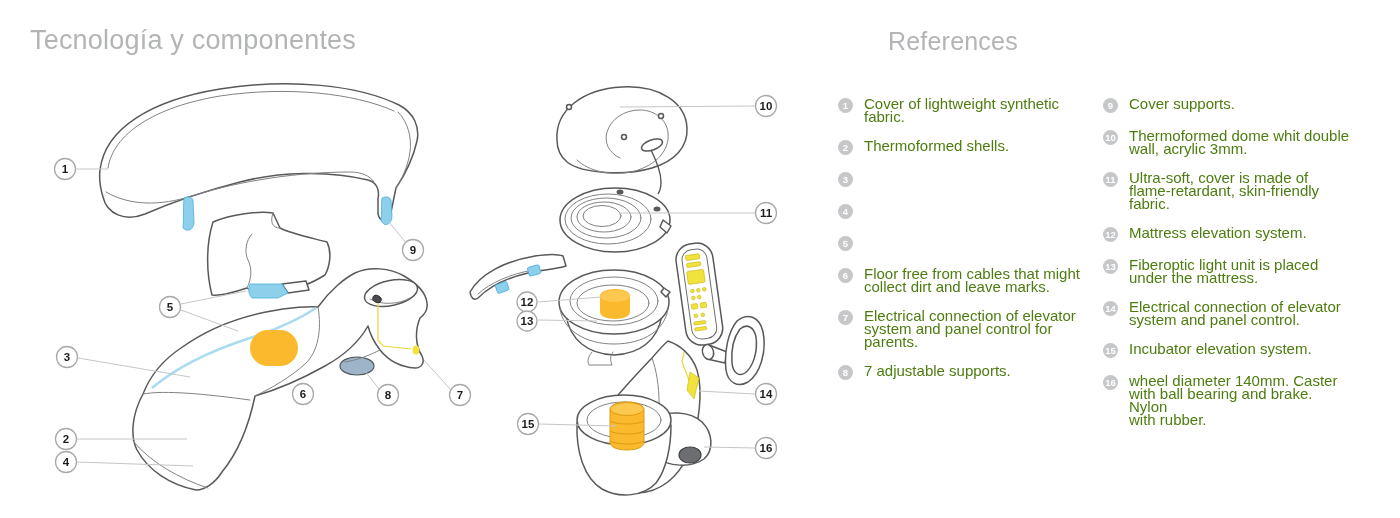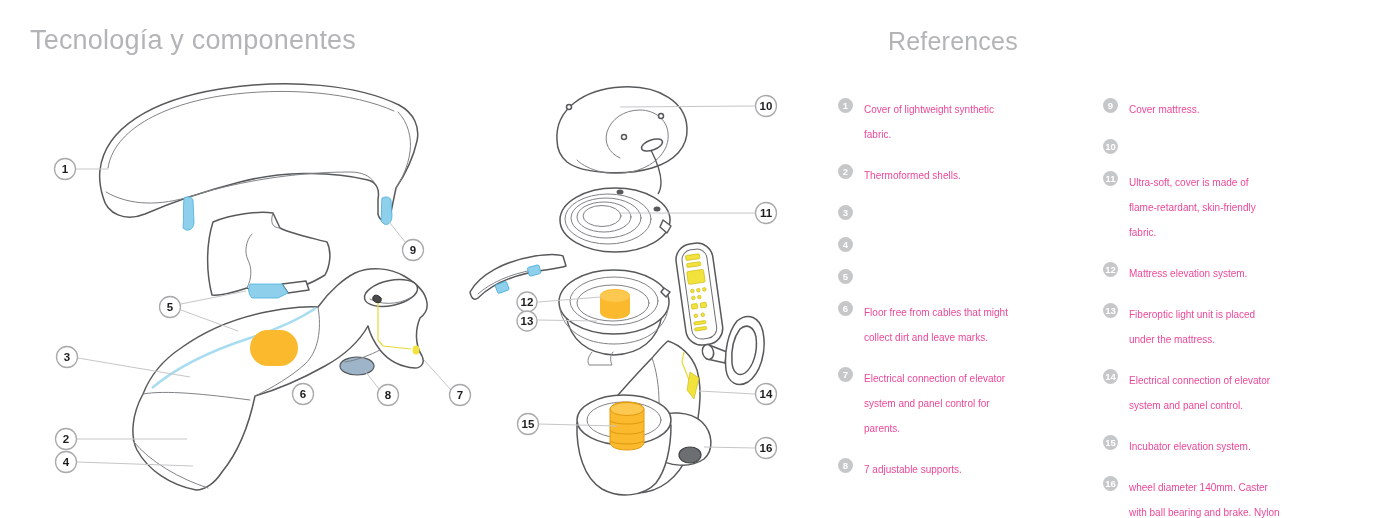--- a/index.html
+++ b/index.html
@@ -8,21 +8,21 @@
   .title{position:absolute;color:#b2b4b6;font-weight:400;letter-spacing:0.2px;white-space:nowrap;}
   .title-left{left:30px;top:25px;font-size:27px;}
   .title-right{left:866px;top:27px;font-size:25px;margin-left:22px;}
   .ref-col{position:absolute;top:97px;width:250px;}
   .ref-col-1{left:838px;}
   .ref-col-2{left:1103px;}
   .ref-item{display:flex;align-items:flex-start;margin-bottom:16px;}
   .badge{flex:0 0 auto;width:15px;height:15px;border-radius:50%;background:#c6c7c9;color:#fff;
          font-size:9.5px;font-weight:bold;display:flex;align-items:center;justify-content:center;
          margin-right:11px;margin-top:1px;}
-  .ref-text{color:#ec4899;font-size:10px;line-height:25px;white-space:pre-line;}
+  .ref-text{color:#4d7c0f;font-size:15px;line-height:13px;white-space:pre-line;}
   svg text.co{font-family:"Liberation Sans",sans-serif;font-weight:bold;font-size:11.5px;fill:#1d1d1f;}
   svg .part{fill:#ffffff;stroke:#58595b;stroke-width:1.5;stroke-linejoin:round;stroke-linecap:round;}
   svg .thin{fill:none;stroke:#808285;stroke-width:1;stroke-linecap:round;}
   svg .ldr{stroke:#c5c6c8;stroke-width:1;}
   svg .cocirc{fill:#fff;stroke:#a7a9ab;stroke-width:1.3;}
   svg .blue{fill:#8ed0ec;stroke:#49aedb;stroke-width:0.8;}
   svg .yel{fill:#f2e23c;stroke:#c9b50a;stroke-width:0.6;}
 </style>
 </head>
 <body>
@@ -304,24 +304,26 @@
     </div>
     <div class="ref-item">
       <span class="badge">8</span>
       <span class="ref-text">7 adjustable supports.</span>
     </div>
   </div>
 
   <div class="ref-col ref-col-2">
     <div class="ref-item">
       <span class="badge">9</span>
-      <span class="ref-text">Cover mattress.</span>
+      <span class="ref-text">Cover supports.</span>
     </div>
     <div class="ref-item">
       <span class="badge">10</span>
+      <span class="ref-text">Thermoformed dome whit double
+wall, acrylic 3mm.</span>
     </div>
     <div class="ref-item">
       <span class="badge">11</span>
       <span class="ref-text">Ultra-soft, cover is made of
 flame-retardant, skin-friendly
 fabric.</span>
     </div>
     <div class="ref-item">
       <span class="badge">12</span>
       <span class="ref-text">Mattress elevation system.</span>

